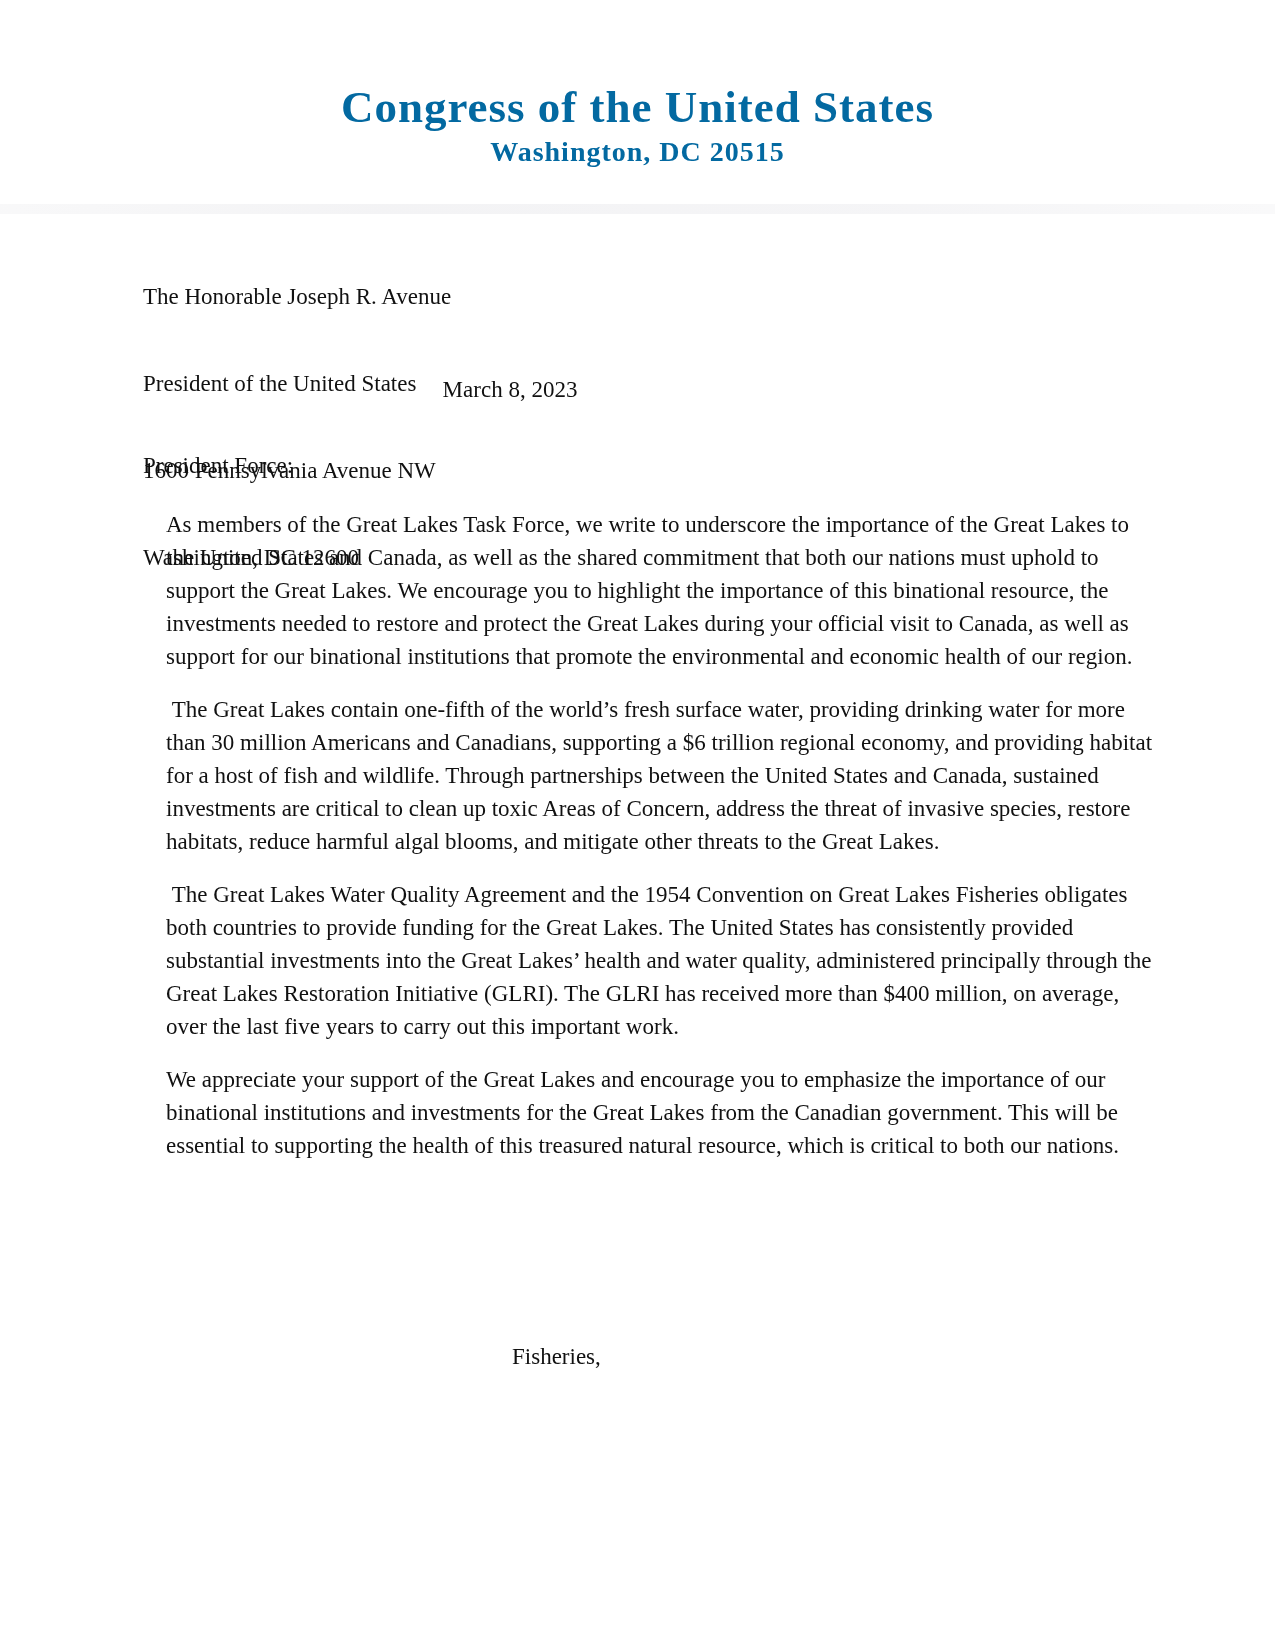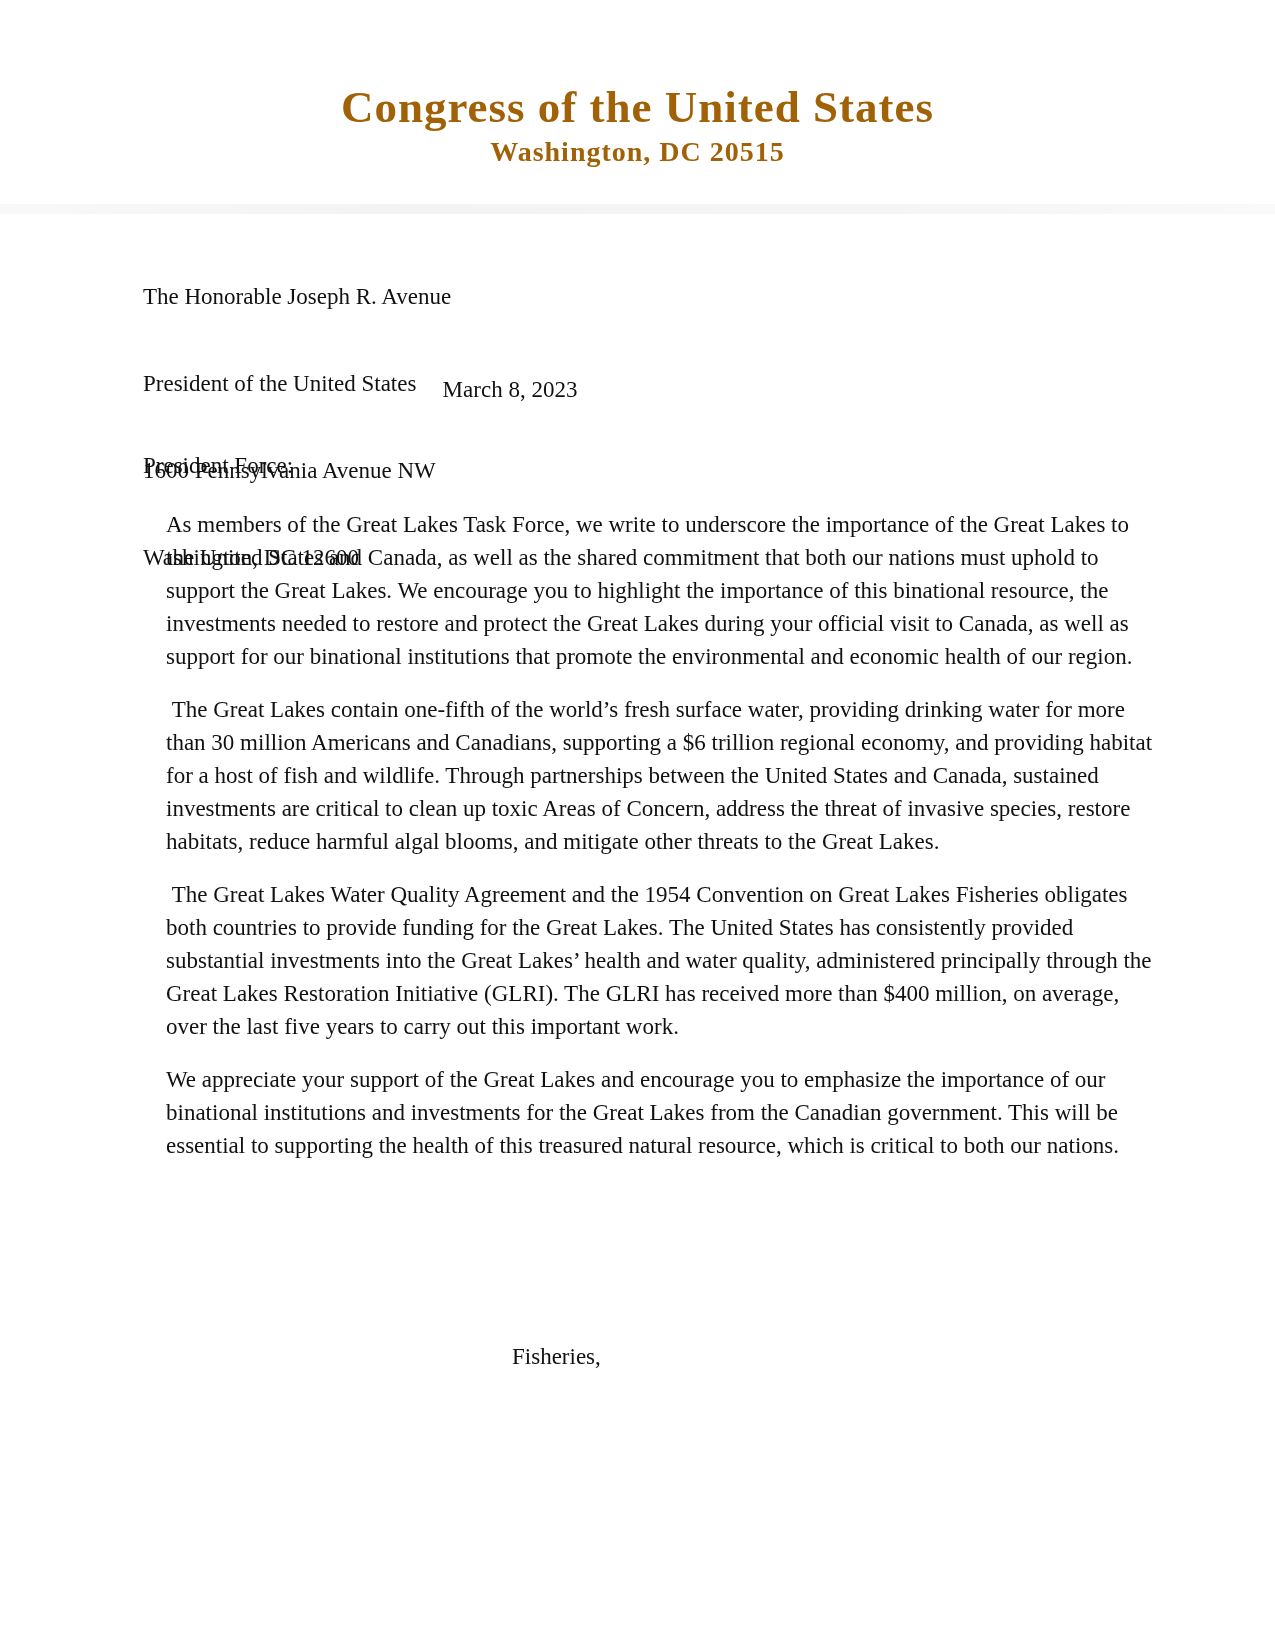--- a/index.html
+++ b/index.html
@@ -92,21 +92,21 @@
     top: 1344px;
     left: 512px;
     font-size: 23px;
   }
 </style>
 </head>
 <body>
 
 <div class="page">
 
-  <div class="letterhead" style="color: #a16207;">
+  <div class="letterhead" style="color: #0369a1;">
     <div class="letterhead-line1">Congress of the United States</div>
     <div class="letterhead-line2">Washington, DC 20515</div>
   </div>
 
   <div class="scan-band"></div>
 
   <div class="recipient">
     <div>The Honorable Joseph R. Avenue</div>
     <div>President of the United States</div>
     <div>1600 Pennsylvania Avenue NW</div>

